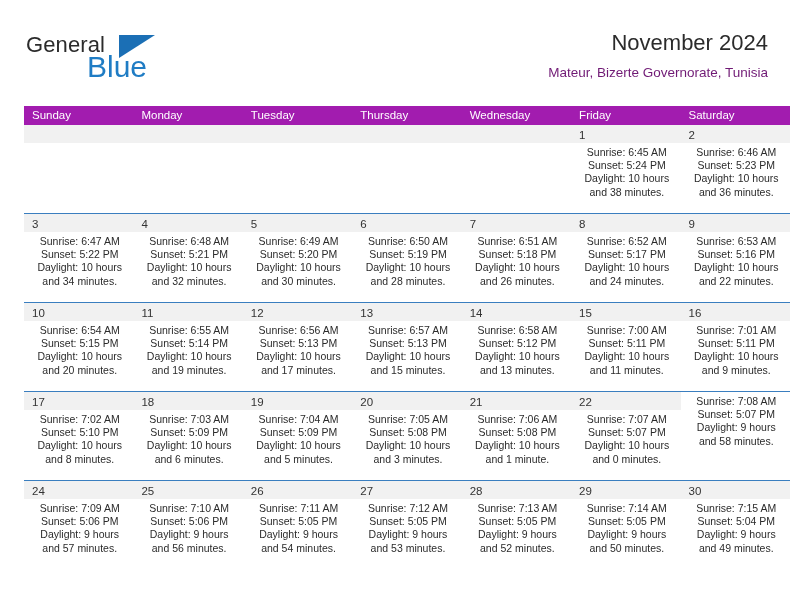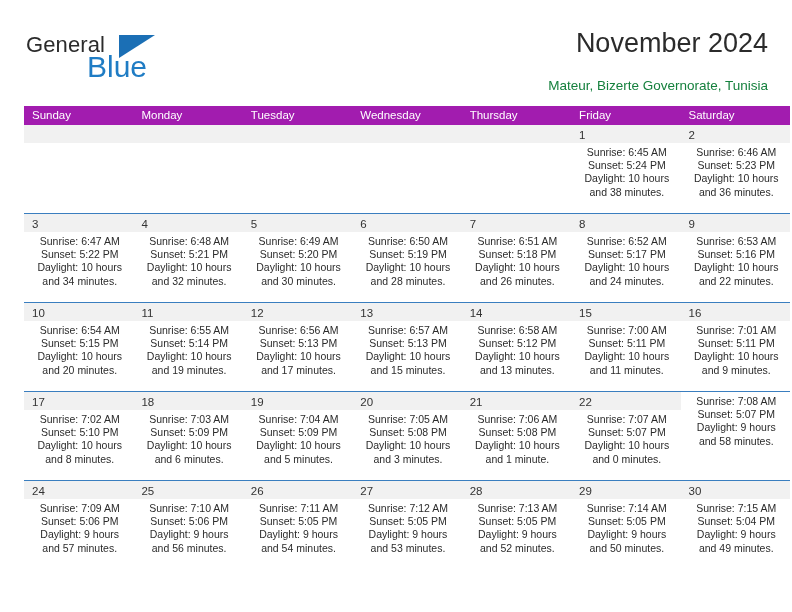--- a/index.html
+++ b/index.html
@@ -64,30 +64,30 @@
     line-height: 26px;
   }
 
   .titleblock {
     position: absolute;
     right: 0;
     top: 0;
     text-align: right;
   }
   .cal-title {
-    font-size: 27px;
+    font-size: 22px;
     color: #2b2b2b;
     line-height: 34px;
     white-space: nowrap;
   }
   .cal-subtitle {
     font-size: 13.5px;
-    color: #15803d;
+    color: #701a75;
     line-height: 20px;
-    margin-top: 16px;
+    margin-top: 3px;
     white-space: nowrap;
   }
 
   
   .calendar {
     position: absolute;
     left: 24px;
     top: 106px;
     width: 766px;
   }
@@ -164,22 +164,22 @@
       <div class="cal-subtitle">Mateur, Bizerte Governorate, Tunisia</div>
     </div>
 
   </div>
 
   <div class="calendar">
     <div class="dow-row" id="dow-row">
         <div class="dow">Sunday</div>
         <div class="dow">Monday</div>
         <div class="dow">Tuesday</div>
+        <div class="dow">Thursday</div>
         <div class="dow">Wednesday</div>
-        <div class="dow">Thursday</div>
         <div class="dow">Friday</div>
         <div class="dow">Saturday</div>
       </div>
     <div id="weeks-container">
         <div class="week">
           <div class="cell empty">
             <div class="daynum-band"><span class="daynum"></span></div>
           </div>
           <div class="cell empty">
             <div class="daynum-band"><span class="daynum"></span></div>

